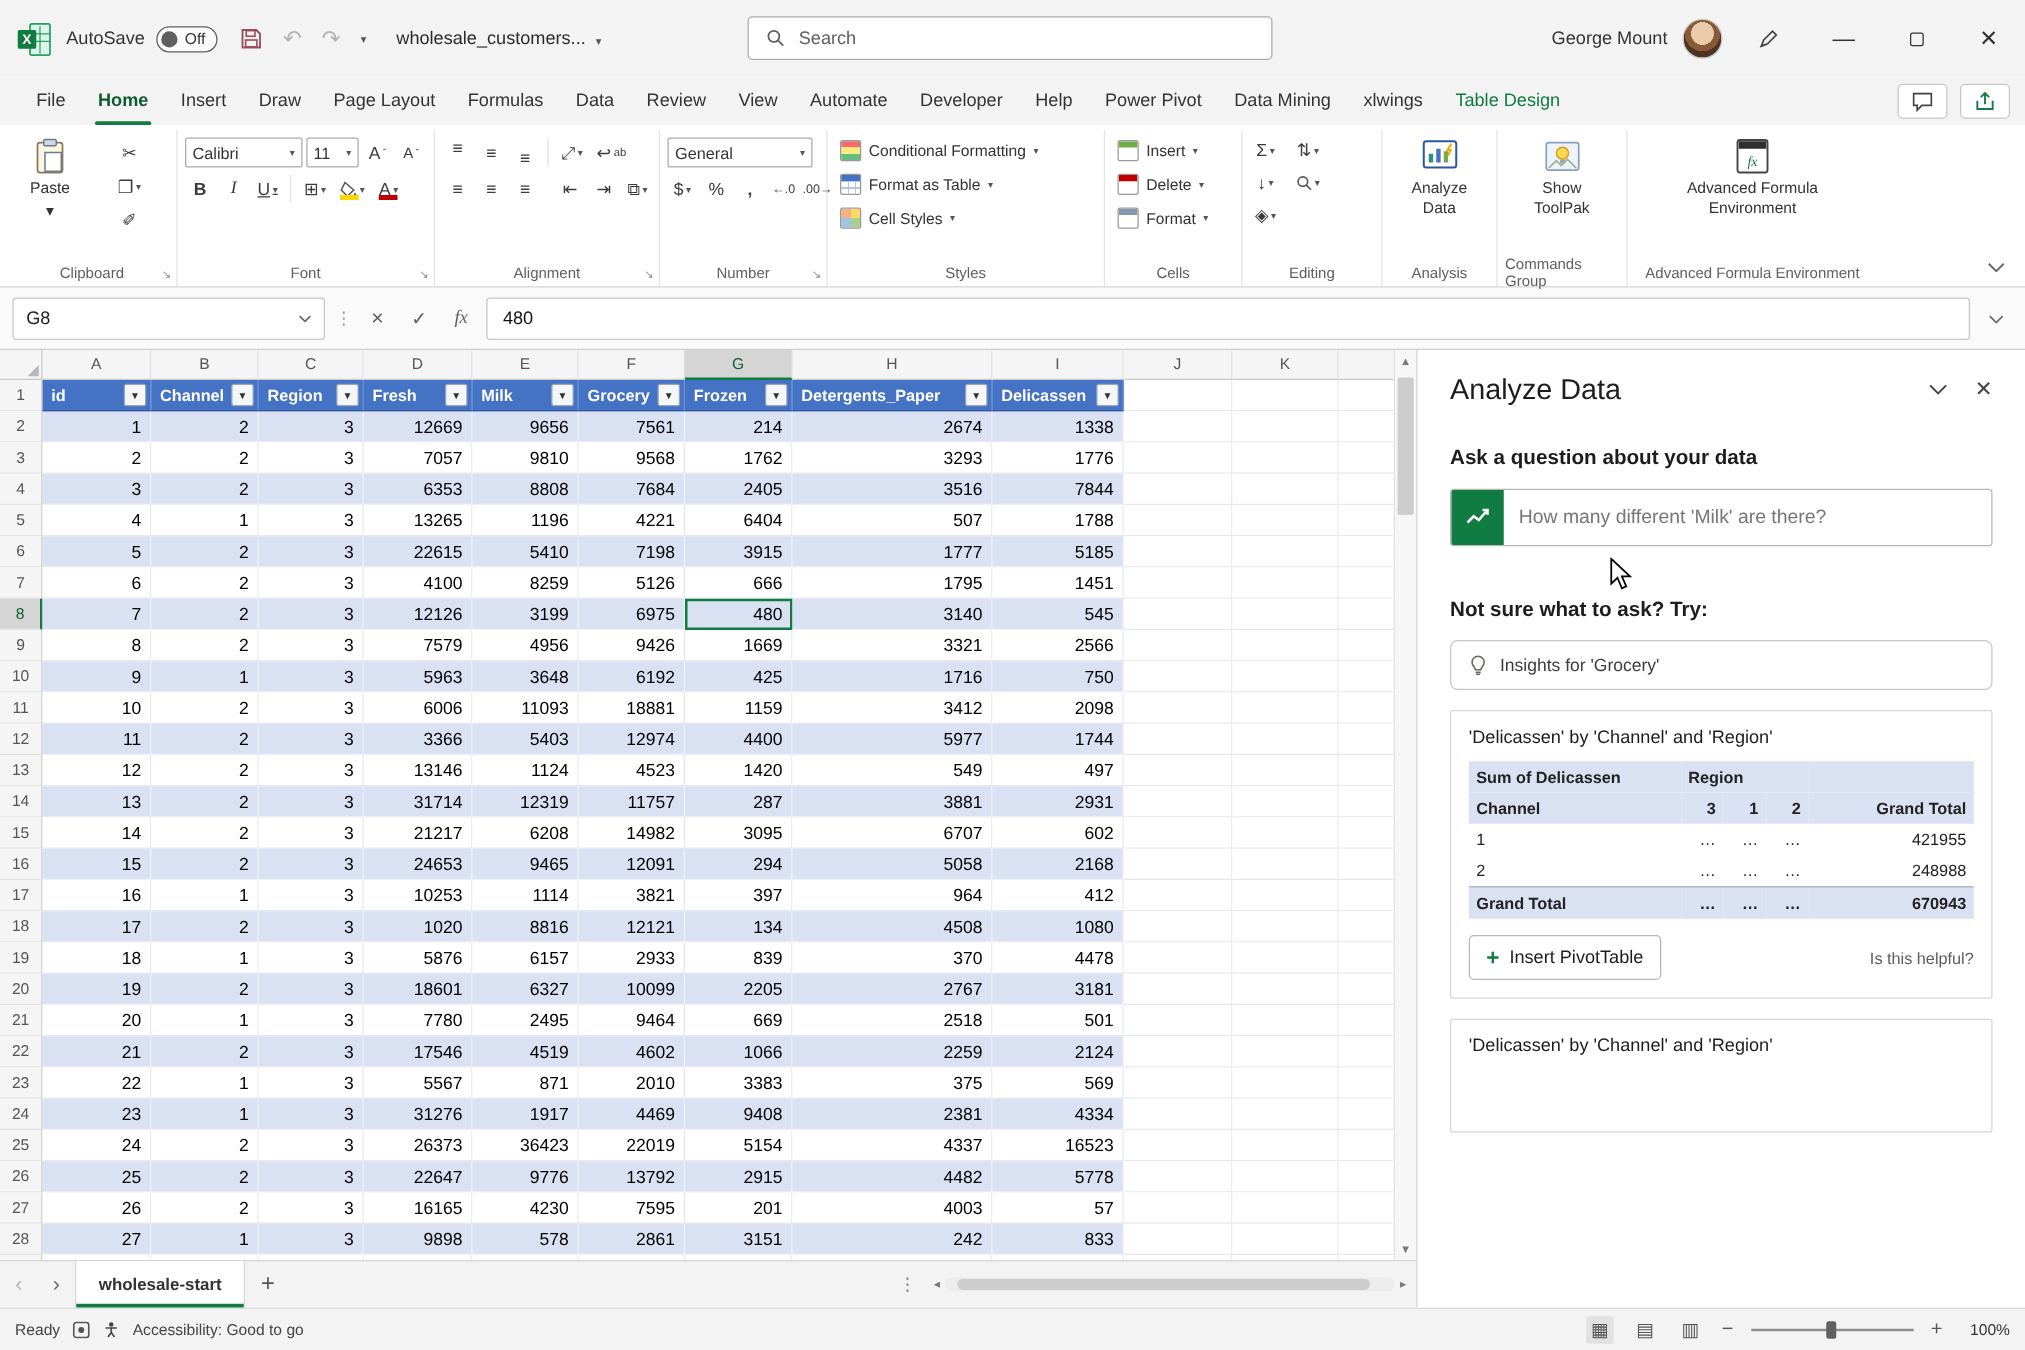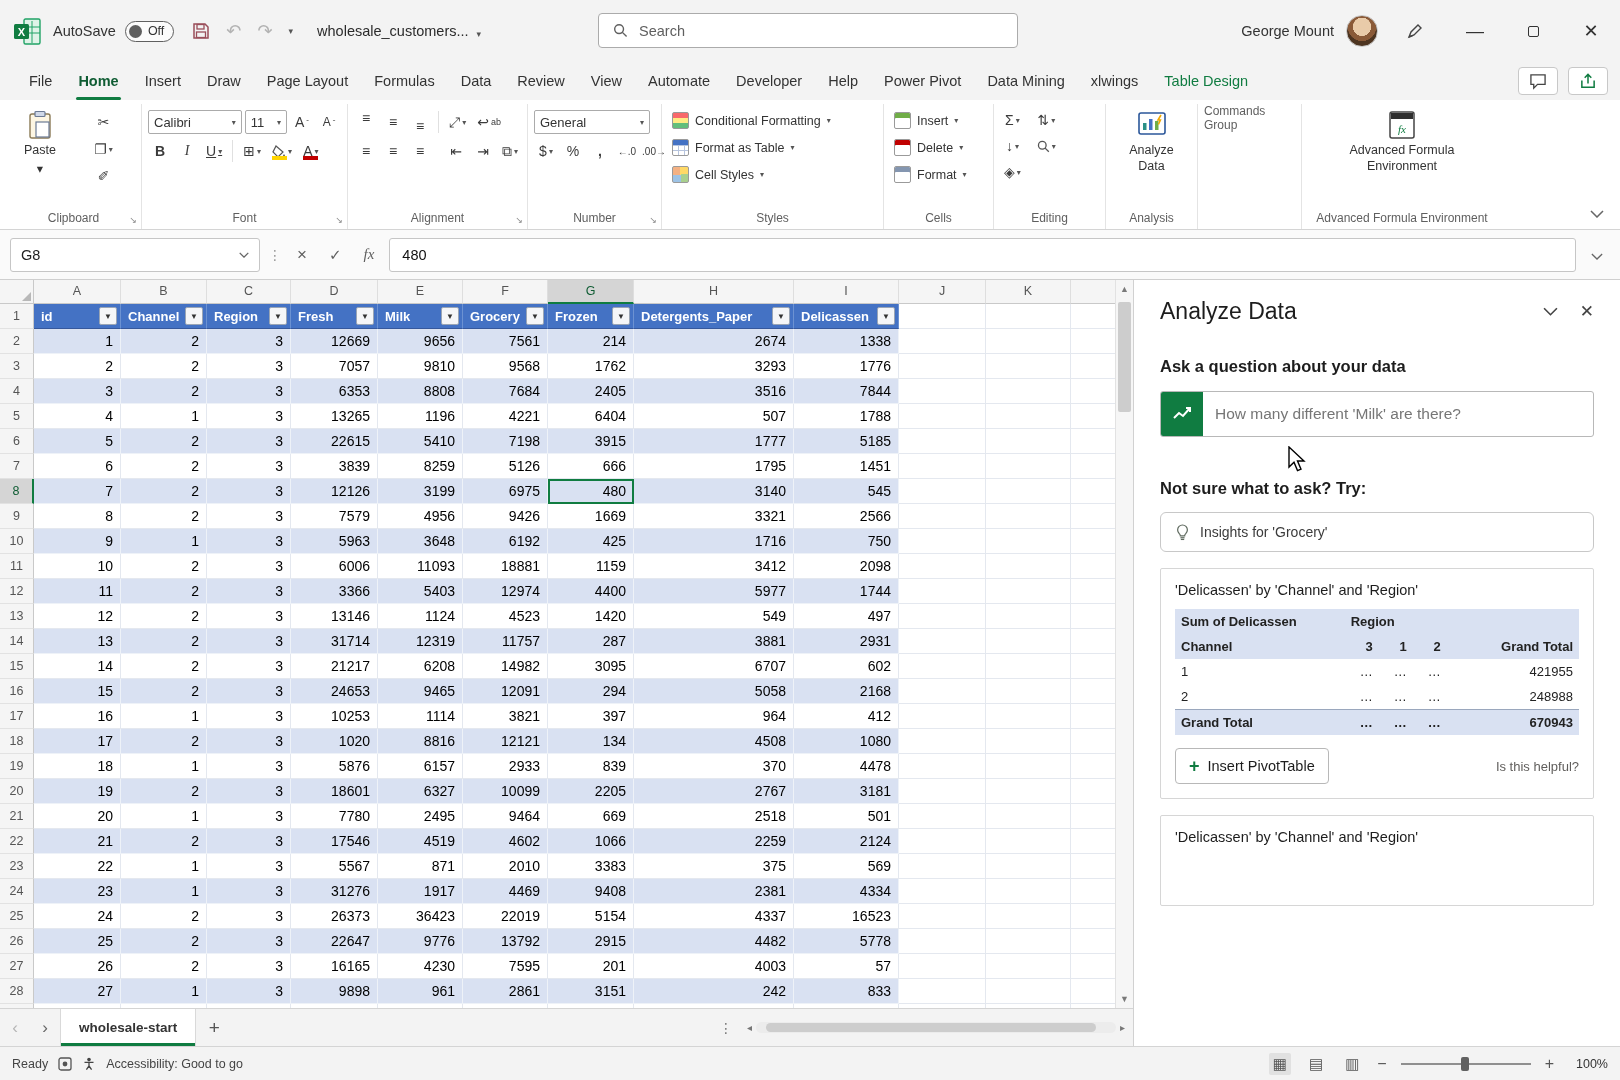--- a/index.html
+++ b/index.html
@@ -449,20 +449,31 @@
           </svg>
           <span>Analyze Data</span>
         </button>
       </div>
       <div class="glabel">
           <span>Analysis</span>
         </div>
     </div>
 
     <div class="rgroup" style="width:104px;">
+      <div class="gbody" style="justify-content:center;">
+        <button class="bigbtn" style="width:66px;">
+          <svg width="30" height="30" viewBox="0 0 30 30">
+            <rect x="2" y="4" width="26" height="22" rx="2" fill="#eef3fa" stroke="#8aa0c0" stroke-width="1.4"></rect>
+            <circle cx="15" cy="12.5" r="4.8" fill="#ffd84d" stroke="#c9a227" stroke-width="1.2"></circle>
+            <rect x="13" y="17.8" width="4" height="3" fill="#9aa7b8"></rect>
+            <path d="M4 24.5 l6-6 4 4 5-5 7 7" fill="none" stroke="#9ab28a" stroke-width="1.3"></path>
+          </svg>
+          <span>Show ToolPak</span>
+        </button>
+      </div>
       <div class="glabel">
           <span>Commands Group</span>
         </div>
     </div>
 
     <div class="rgroup" style="width:200px;border-right:none;">
       <div class="gbody" style="justify-content:center;">
         <button class="bigbtn" style="width:130px;">
           <svg width="30" height="30" viewBox="0 0 30 30">
             <rect x="3" y="2" width="24" height="26" rx="2" fill="#fff" stroke="#444" stroke-width="1.5"></rect>
@@ -639,21 +650,21 @@
               <div class="cell num" style="width: 105px;">5185</div>
               <div class="cell empty" style="width: 87px;"></div>
               <div class="cell empty" style="width: 85px;"></div>
               <div class="cell rowfiller"></div>
             </div>
             <div class="grow">
               <div class="rownum">7</div>
               <div class="cell num" style="width: 87px;">6</div>
               <div class="cell num" style="width: 86px;">2</div>
               <div class="cell num" style="width: 84px;">3</div>
-              <div class="cell num" style="width: 87px;">3839</div>
+              <div class="cell num" style="width: 87px;">4100</div>
               <div class="cell num" style="width: 85px;">8259</div>
               <div class="cell num" style="width: 85px;">5126</div>
               <div class="cell num" style="width: 86px;">666</div>
               <div class="cell num" style="width: 160px;">1795</div>
               <div class="cell num" style="width: 105px;">1451</div>
               <div class="cell empty" style="width: 87px;"></div>
               <div class="cell empty" style="width: 85px;"></div>
               <div class="cell rowfiller"></div>
             </div>
             <div class="grow band">
@@ -955,21 +966,21 @@
               <div class="cell empty" style="width: 87px;"></div>
               <div class="cell empty" style="width: 85px;"></div>
               <div class="cell rowfiller"></div>
             </div>
             <div class="grow band">
               <div class="rownum">28</div>
               <div class="cell num" style="width: 87px;">27</div>
               <div class="cell num" style="width: 86px;">1</div>
               <div class="cell num" style="width: 84px;">3</div>
               <div class="cell num" style="width: 87px;">9898</div>
-              <div class="cell num" style="width: 85px;">961</div>
+              <div class="cell num" style="width: 85px;">578</div>
               <div class="cell num" style="width: 85px;">2861</div>
               <div class="cell num" style="width: 86px;">3151</div>
               <div class="cell num" style="width: 160px;">242</div>
               <div class="cell num" style="width: 105px;">833</div>
               <div class="cell empty" style="width: 87px;"></div>
               <div class="cell empty" style="width: 85px;"></div>
               <div class="cell rowfiller"></div>
             </div>
             <div class="grow">
               <div class="rownum">29</div>

